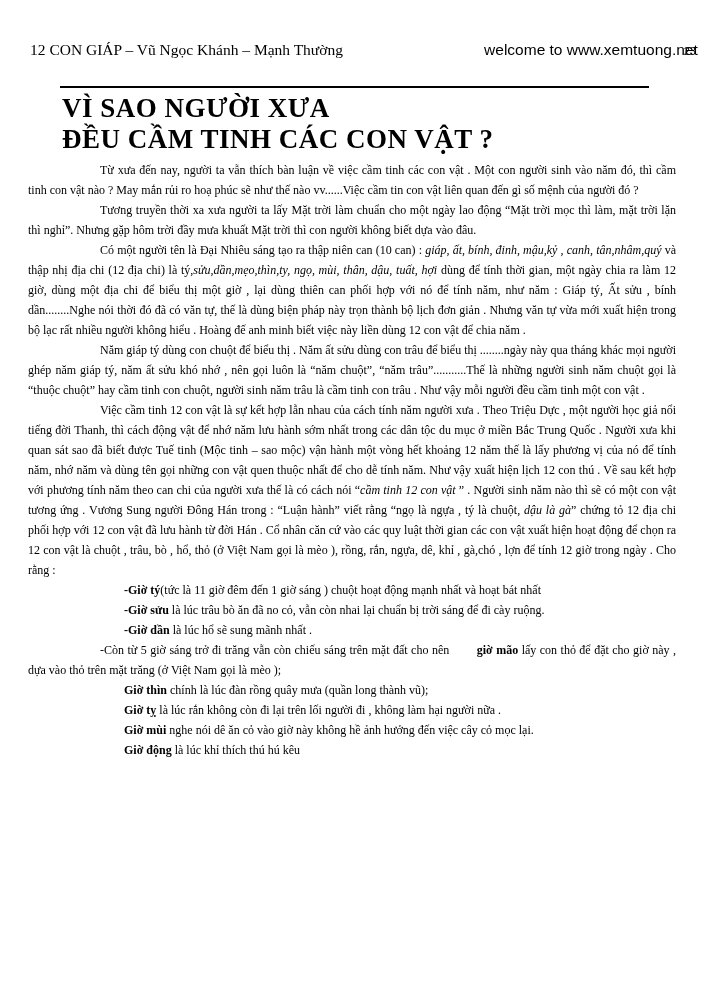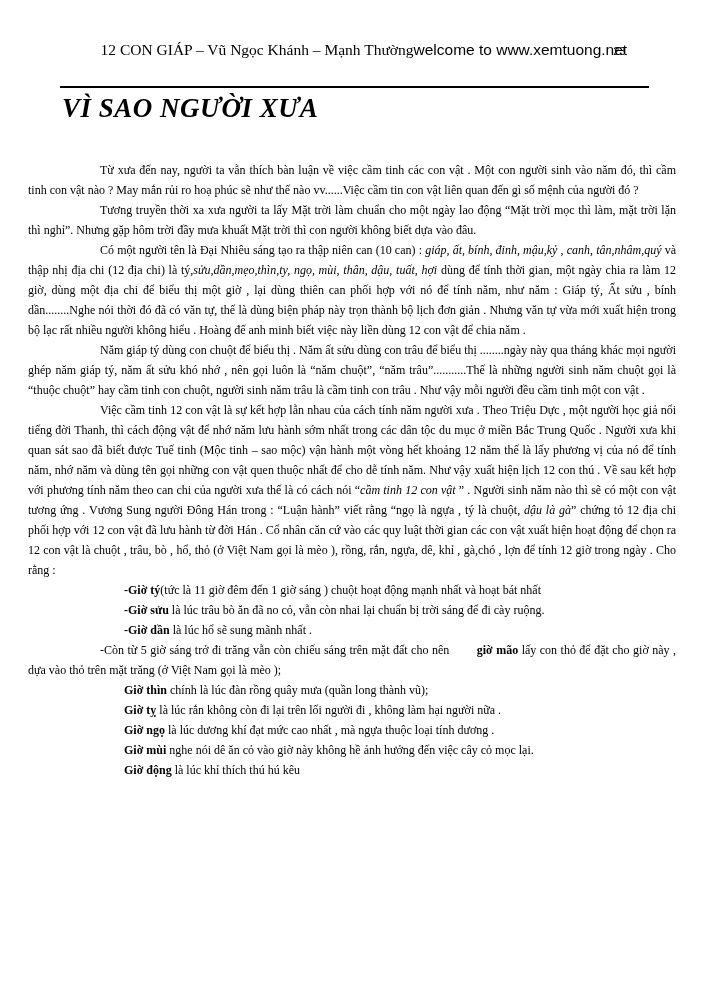--- a/index.html
+++ b/index.html
@@ -11,21 +11,21 @@
     color: #000000;
     font-family: "Liberation Serif", serif;
     overflow: hidden;
   }
   .header {
     position: absolute;
     top: 41px;
     left: 30px;
     right: 6px;
     display: flex;
-    justify-content: center;
+    justify-content: space-between;
     align-items: baseline;
   }
   .header-left {
     font-family: "Liberation Serif", serif;
     font-size: 15.5px;
     white-space: nowrap;
   }
   .header-right {
     font-family: "Liberation Sans", sans-serif;
     font-size: 15.5px;
@@ -44,21 +44,20 @@
     left: 60px;
     width: 589px;
     height: 0;
     border-top: 2px solid #000000;
   }
   .title-block {
     position: absolute;
     top: 93px;
     left: 62px;
     font-weight: bold;
-    font-style: italic;
     font-size: 27px;
     line-height: 31px;
     letter-spacing: 0.5px;
     white-space: nowrap;
   }
   .body-text {
     position: absolute;
     top: 160px;
     left: 28px;
     width: 648px;
@@ -83,32 +82,32 @@
     <span class="header-right">
       <span>welcome to www.xemtuong.net</span>
       <span class="page-number">23</span>
     </span>
   </div>
 
   <div class="rule"></div>
 
   <div class="title-block">
     <div>VÌ SAO NGƯỜI XƯA</div>
+    <div>ĐỀU CẦM TINH CÁC CON VẬT ?</div>
   </div>
 
   <div class="body-text">
       <p class="para"><span>Từ xưa đến nay, người ta vẫn thích bàn luận về việc cầm tinh các con vật . Một con người sinh vào năm đó, thì cầm tinh con vật nào ? May mắn rủi ro hoạ phúc sẽ như thế nào vv......Việc cầm tin con vật liên quan đến gì số mệnh của người đó ?</span></p>
       <p class="para"><span>Tương truyền thời xa xưa người ta lấy Mặt trời làm chuẩn cho một ngày lao động “Mặt trời mọc thì làm, mặt trời lặn thì nghỉ”. Nhưng gặp hôm trời đầy mưa khuất Mặt trời thì con người không biết dựa vào đâu.</span></p>
       <p class="para"><span>Có một người tên là Đại Nhiêu sáng tạo ra thập niên can (10 can) : </span><span class="it">giáp, ất, bính, đinh, mậu,kỷ , canh, tân,nhâm,quý</span><span> và thập nhị địa chi (12 địa chi) là tý,</span><span class="it">sửu,dần,mẹo,thìn,ty, ngọ, mùi, thân, dậu, tuất, hợi</span><span> dùng để tính thời gian, một ngày chia ra làm 12 giờ, dùng một địa chi để biểu thị một giờ , lại dùng thiên can phối hợp với nó để tính năm, như năm : Giáp tý, Ất sửu , bính dần........Nghe nói thời đó đã có văn tự, thế là dùng biện pháp này trọn thành bộ lịch đơn giản . Nhưng văn tự vừa mới xuất hiện trong bộ lạc rất nhiều người không hiểu . Hoàng đế anh minh biết việc này liền dùng 12 con vật để chia năm .</span></p>
       <p class="para"><span>Năm giáp tý dùng con chuột để biểu thị . Năm ất sửu dùng con trâu để biểu thị ........ngày này qua tháng khác mọi người ghép năm giáp tý, năm ất sửu khó nhớ , nên gọi luôn là “năm chuột”, “năm trâu”...........Thế là những người sinh năm chuột gọi là “thuộc chuột” hay cầm tinh con chuột, người sinh năm trâu là cầm tinh con trâu . Như vậy mỗi người đều cầm tinh một con vật .</span></p>
       <p class="para"><span>Việc cầm tinh 12 con vật là sự kết hợp lẫn nhau của cách tính năm người xưa . Theo Triệu Dực , một người học giả nổi tiếng đời Thanh, thì cách động vật để nhớ năm lưu hành sớm nhất trong các dân tộc du mục ở miền Bắc Trung Quốc . Người xưa khi quan sát sao đã biết được Tuế tinh (Mộc tinh – sao mộc) vận hành một vòng hết khoảng 12 năm thế là lấy phương vị của nó để tính năm, nhớ năm và dùng tên gọi những con vật quen thuộc nhất để cho dễ tính năm. Như vậy xuất hiện lịch 12 con thú . Về sau kết hợp với phương tính năm theo can chi của người xưa thế là có cách nói “</span><span class="it">cầm tinh 12 con vật </span><span>” . Người sinh năm nào thì sẽ có một con vật tương ứng . Vương Sung người Đông Hán trong : “Luận hành” viết rằng “ngọ là ngựa , tý là chuột, </span><span class="it">dậu là gà</span><span>” chứng tỏ 12 địa chi phối hợp với 12 con vật đã lưu hành từ đời Hán . Cổ nhân căn cứ vào các quy luật thời gian các con vật xuất hiện hoạt động để chọn ra 12 con vật là chuột , trâu, bò , hổ, thỏ (ở Việt Nam gọi là mèo ), rồng, rắn, ngựa, dê, khỉ , gà,chó , lợn để tính 12 giờ trong ngày . Cho rằng :</span></p>
       <p class="para"><span class="bd">-Giờ tý</span><span>(tức là 11 giờ đêm đến 1 giờ sáng ) chuột hoạt động mạnh nhất và hoạt bát nhất</span></p>
       <p class="para"><span class="bd">-Giờ sửu</span><span> là lúc trâu bò ăn đã no cỏ, vẫn còn nhai lại chuẩn bị trời sáng để đi cày ruộng.</span></p>
       <p class="para"><span class="bd">-Giờ dần</span><span> là lúc hổ sẽ sung mãnh nhất .</span></p>
       <p class="para"><span>-Còn từ 5 giờ sáng trở đi trăng vẫn còn chiếu sáng trên mặt đất cho nên </span><span class="bd">giờ mão</span><span> lấy con thỏ để đặt cho giờ này , dựa vào thỏ trên mặt trăng (ở Việt Nam gọi là mèo );</span></p>
       <p class="para"><span class="bd">Giờ thìn</span><span> chính là lúc đàn rồng quây mưa (quần long thành vũ);</span></p>
       <p class="para"><span class="bd">Giờ tỵ</span><span> là lúc rắn không còn đi lại trên lối người đi , không làm hại người nữa .</span></p>
-      <p class="para"><span class="bd">Giờ ngọ</span><span> là lúc dương khí đạt mức cao nhất , mà ngựa thuộc loại tính dương .</span></p>
       <p class="para"><span class="bd">Giờ mùi</span><span> nghe nói dê ăn cỏ vào giờ này không hề ảnh hưởng đến việc cây cỏ mọc lại.</span></p>
       <p class="para"><span class="bd">Giờ động</span><span> là lúc khỉ thích thú hú kêu</span></p>
     </div>
 
 </div>
 
 </body></html>

